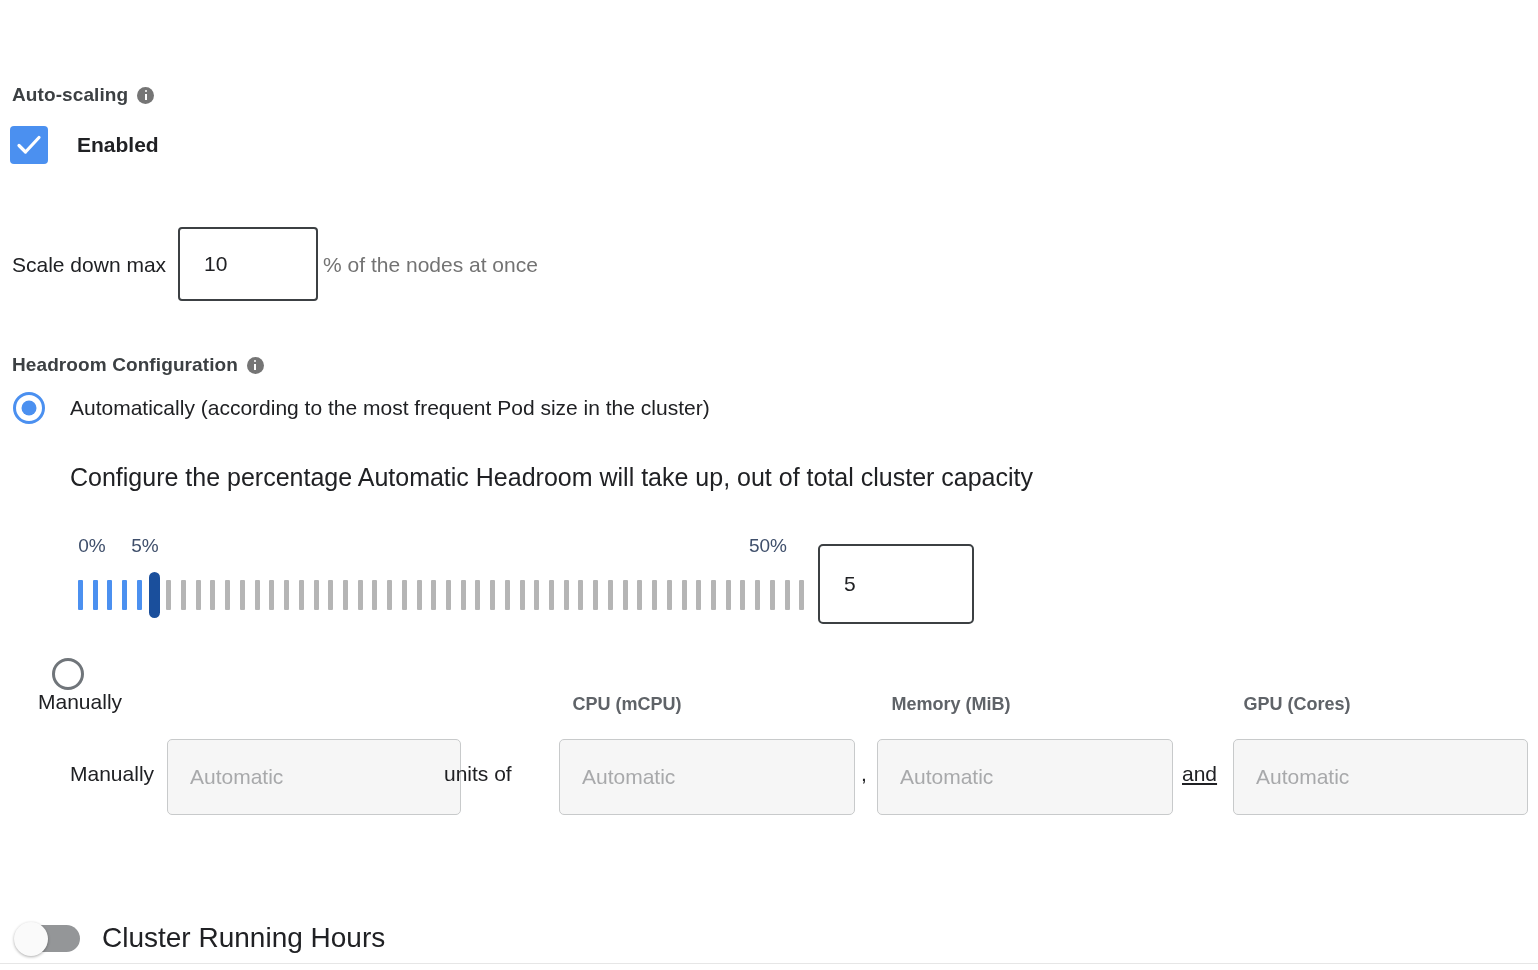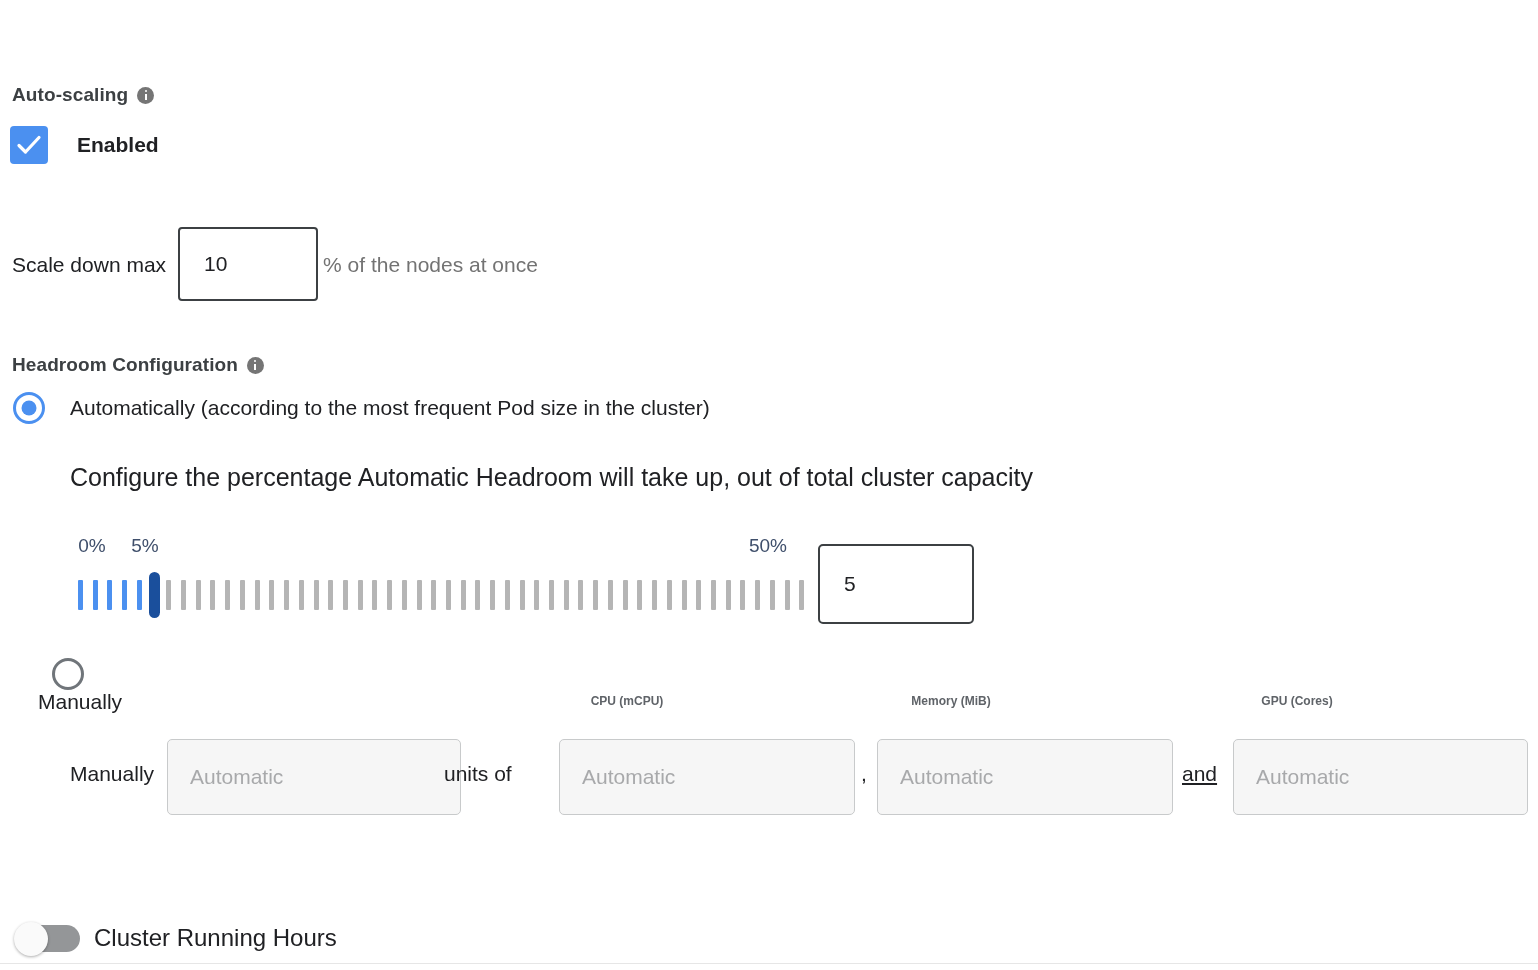--- a/index.html
+++ b/index.html
@@ -275,21 +275,21 @@
   .reserve-area {
     position: absolute;
     left: 0;
     top: 694px;
     width: 1538px;
     height: 135px;
   }
   .field-caption {
     position: absolute;
     top: 0;
-    font-size: 12px;
+    font-size: 18px;
     font-weight: bold;
     color: #5f6368;
     white-space: nowrap;
     transform: translateX(-50%);
   }
   .reserve-label {
     position: absolute;
     left: 70px;
     top: 68px;
     font-size: 21px;
@@ -346,22 +346,22 @@
     position: absolute;
     left: 0;
     top: 0;
     width: 34px;
     height: 34px;
     border-radius: 50%;
     background: #fafafa;
     box-shadow: 0 1px 3px rgba(0,0,0,0.32);
   }
   .crh-text {
-    margin-left: 14px;
-    font-size: 24px;
+    margin-left: 22px;
+    font-size: 28px;
     color: #202124;
   }
   .bottom-divider {
     position: absolute;
     left: 0;
     top: 963px;
     width: 1538px;
     height: 1px;
     background: #e6e6e6;
   }

